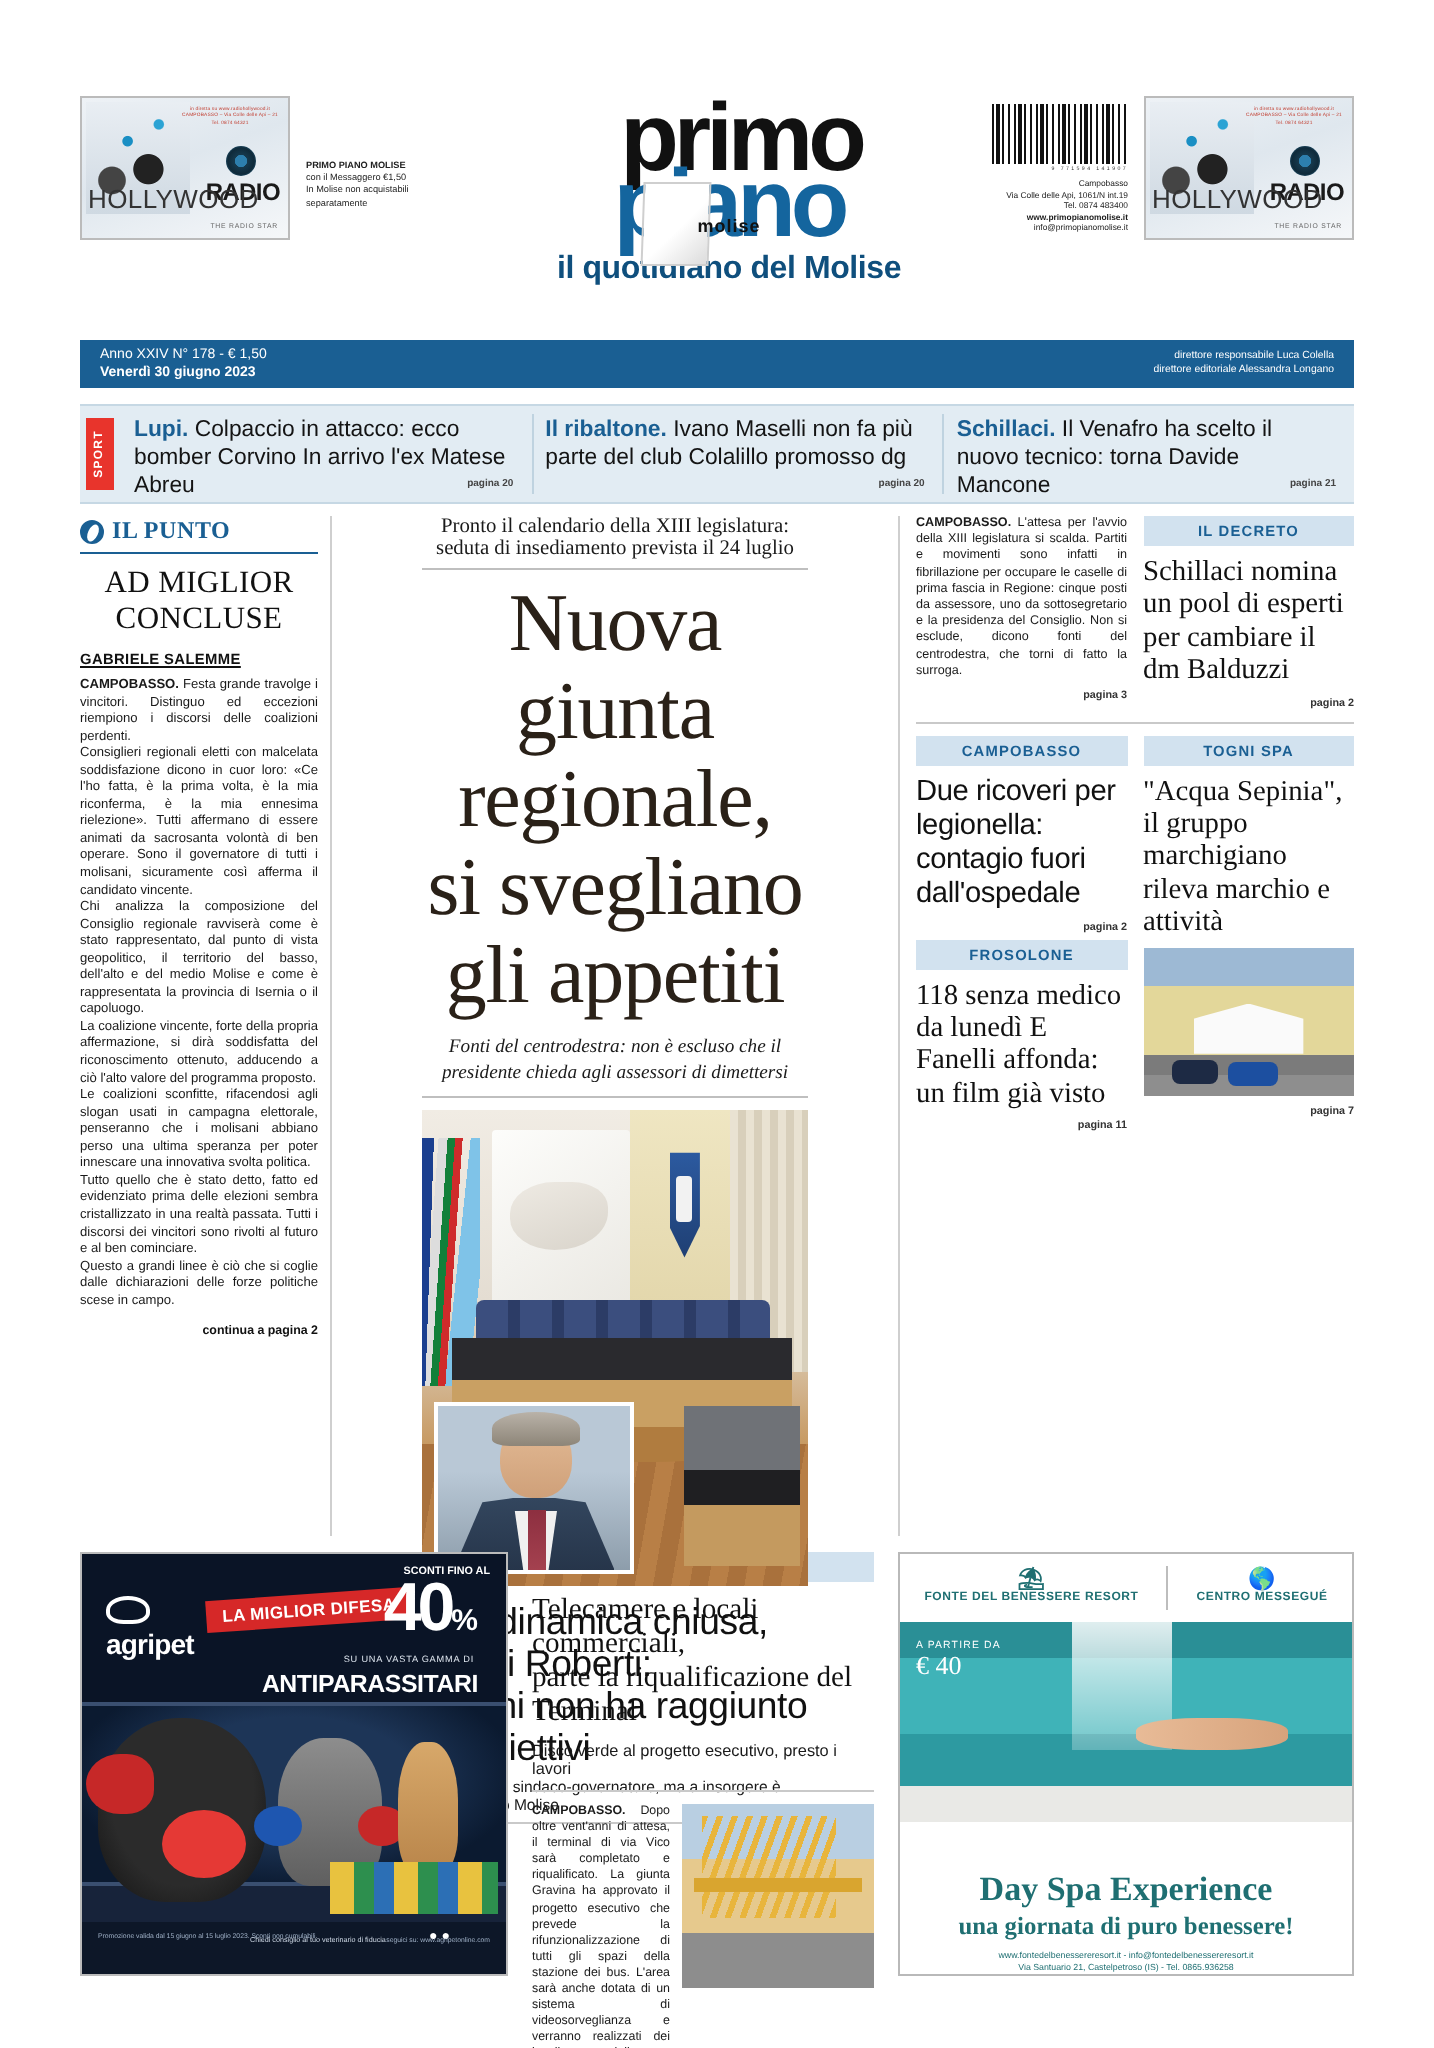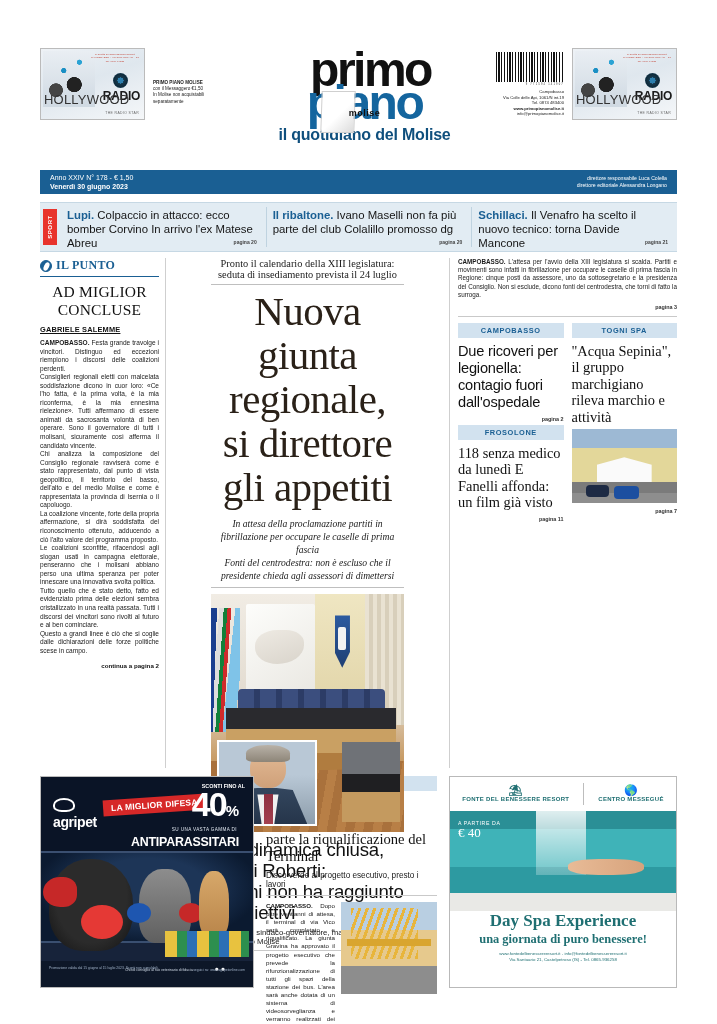--- a/index.html
+++ b/index.html
@@ -483,21 +483,21 @@
     position:absolute; right:14%; top:48%; width:34%; height:16%;
     background: linear-gradient(90deg,#e8bb97,#d7a37c); border-radius:40%;
   }
   .ad-spa .sp-img .price {
     position:absolute; left:8px; top:10px; color:#fff; line-height:1;
   }
   .ad-spa .sp-img .price .p1 { font-size:5.2px; letter-spacing:.6px; }
   .ad-spa .sp-img .price .p2 { font-size:13px; font-weight:400; font-family:"Liberation Serif",serif; }
   .ad-spa .sp-t1 {
     font-family:"Liberation Serif", serif;
-    text-align:center; color:#1f6f72; font-size:17px; font-weight:700; margin-top:0;
+    text-align:center; color:#1f6f72; font-size:17px; font-weight:700; margin-top:24px;
   }
   .ad-spa .sp-t2 {
     font-family:"Liberation Serif", serif;
     text-align:center; color:#1f6f72; font-size:12.4px; font-weight:700; margin-top:1px;
   }
   .ad-spa .sp-t3 { text-align:center; color:#1f6f72; font-size:4.4px; margin-top:4px; line-height:5.6px;}
 </style>
 </head>
 <body>
 
@@ -606,24 +606,23 @@
         <p>Tutto quello che è stato detto, fatto ed evidenziato prima delle elezioni sembra cristallizzato in una realtà passata. Tutti i discorsi dei vincitori sono rivolti al futuro e al ben cominciare.</p>
         <p>Questo a grandi linee è ciò che si coglie dalle dichiarazioni delle forze politiche scese in campo.</p>
       </div>
       <div class="continua">continua a pagina 2</div>
     </div>
 
     <div class="col-center">
       <div class="occhiello">Pronto il calendario della XIII legislatura: seduta di insediamento prevista il 24 luglio</div>
       <div class="headline">
         <div>Nuova giunta regionale,</div>
-        <div>si direttore gli appetiti</div>
+        <div>si svegliano gli appetiti</div>
       </div>
       <div class="sommario">
-        <div>In attesa della proclamazione partiti in fibrillazione per occupare le caselle di prima fascia</div>
         <div>Fonti del centrodestra: non è escluso che il presidente chieda agli assessori di dimettersi</div>
       </div>
 
       <div class="photo-main">
         <div class="yellowall"></div>
         <div class="curtain"></div>
         <div class="wallrel"></div>
         <div class="crest"></div>
         <div class="flags"></div>
         <div class="floor"></div>
@@ -652,20 +651,25 @@
     <div class="col-right">
       <div class="rc-grid">
 
         <div class="rc-col">
           <div class="rc-brief">
             <b>CAMPOBASSO.</b><span> L'attesa per l'avvio della XIII legislatura si scalda. Partiti e movimenti sono infatti in fibrillazione per occupare le caselle di prima fascia in Regione: cinque posti da assessore, uno da sottosegretario e la presidenza del Consiglio. Non si esclude, dicono fonti del centrodestra, che torni di fatto la surroga.</span>
           </div>
           <div class="rc-pg">pagina 3</div>
         </div>
 
+        <div class="rc-col">
+          <div class="rc-kicker">IL DECRETO</div>
+          <div class="rc-title-serif">Schillaci nomina un pool di esperti per cambiare il dm Balduzzi</div>
+          <div class="rc-pg">pagina 2</div>
+        </div>
       </div>
 
       <div class="rc-sep"></div>
 
       <div class="rc-grid">
         <div class="rc-col">
           <div class="rc-kicker">CAMPOBASSO</div>
           <div class="rc-title-sans">Due ricoveri per legionella: contagio fuori dall'ospedale</div>
           <div class="rc-pg">pagina 2</div>
         </div>

